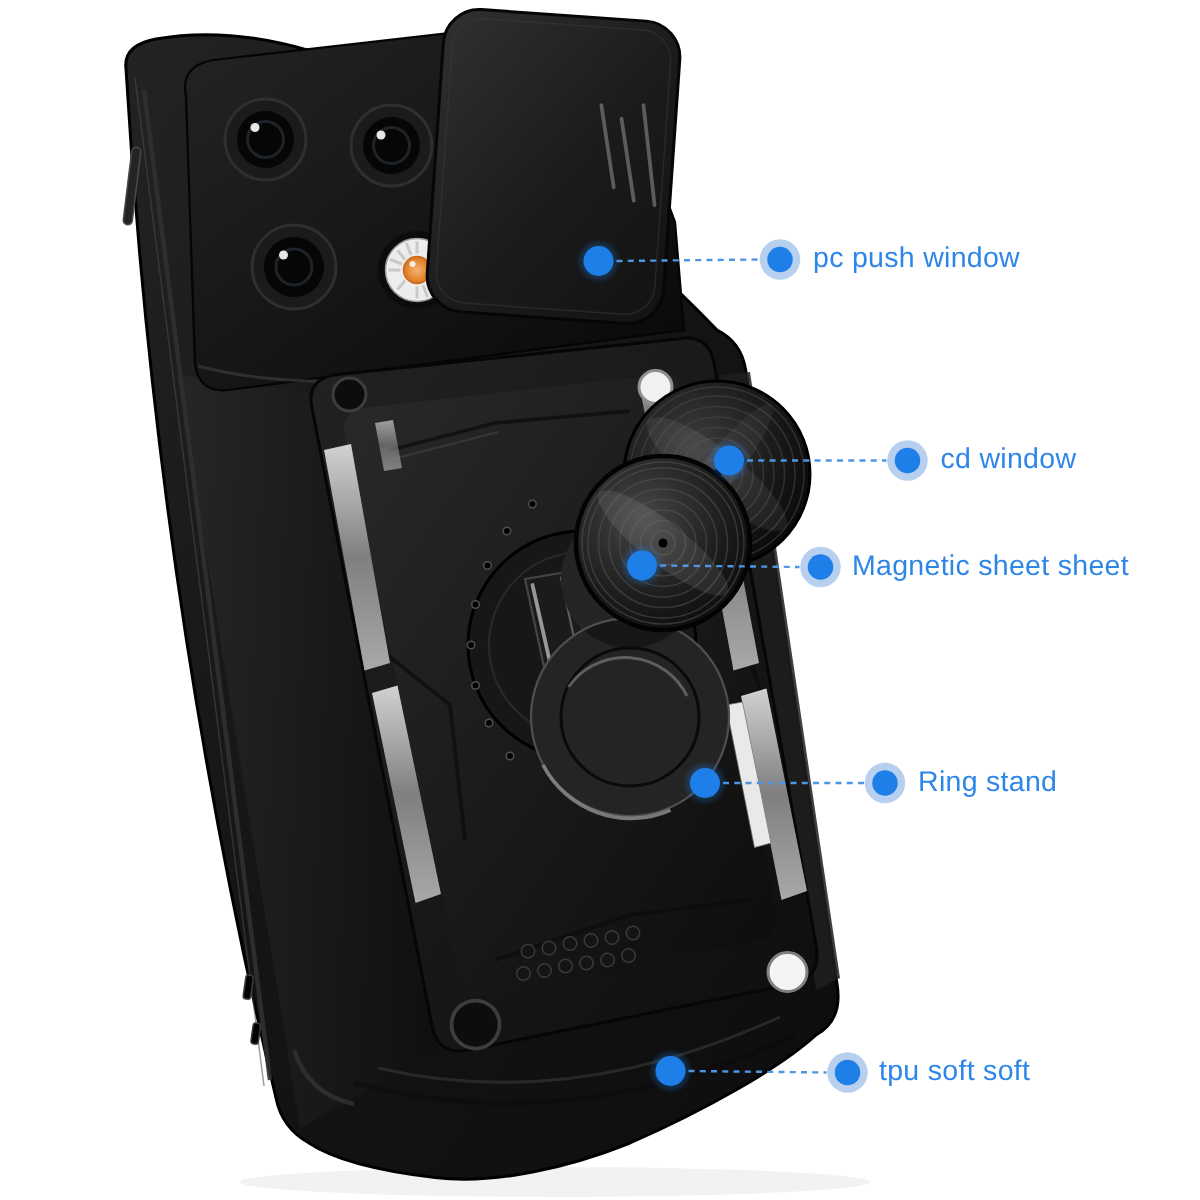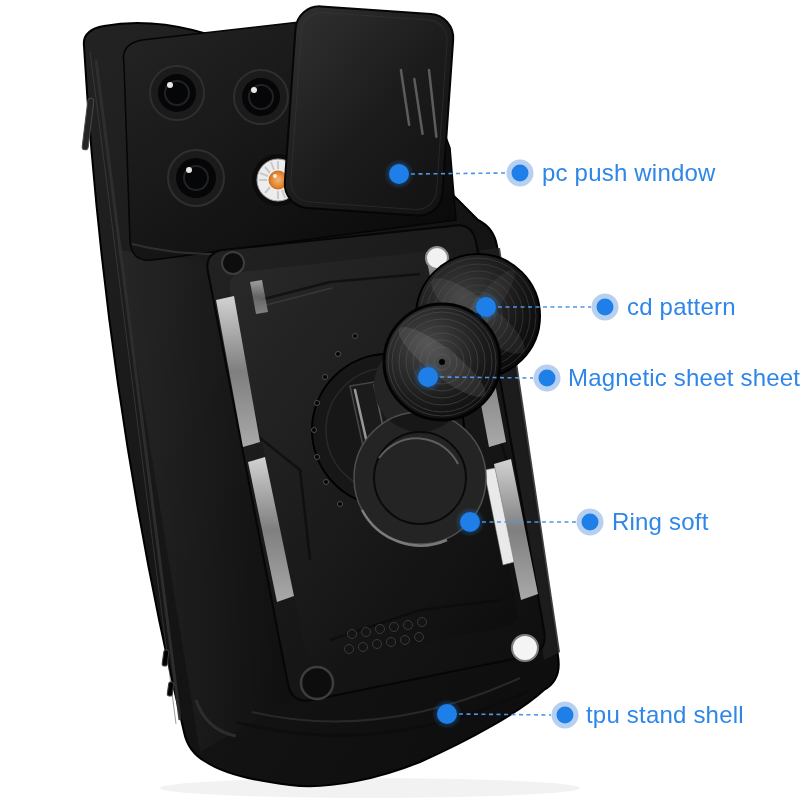--- a/index.html
+++ b/index.html
@@ -4,21 +4,21 @@
 <style>
   html,body{margin:0;padding:0;background:#ffffff;}
   .stage{
     position:relative;width:800px;height:800px;background:#ffffff;
     font-family:"Liberation Sans", sans-serif;overflow:hidden;
   }
   .stage svg{position:absolute;left:0;top:0;}
   .ann-label{
     position:absolute;
     color:var(--accent,#2E86E9);
-    font-size:24px;line-height:30px;white-space:nowrap;
+    font-size:19px;line-height:30px;white-space:nowrap;
     letter-spacing:0.2px;
   }
 </style>
 </head>
 <body>
 
 <div class="stage">
 
 <svg width="800" height="800" viewBox="0 0 800 800">
   <defs>
@@ -287,18 +287,18 @@
     <g>
       <circle cx="447" cy="714" r="15" fill="url(#dotGlow)"></circle>
           <circle cx="447" cy="714" r="10" fill="#1E7FE8"></circle>
       <circle cx="565" cy="715" r="13.5" fill="#A6C4EC" opacity="0.8"></circle>
           <circle cx="565" cy="715" r="8.5" fill="#1E7FE8"></circle>
     </g>
   </g>
 </svg>
 
 <span class="ann-label" style="left:542px;top:158px">pc push window</span>
-<span class="ann-label" style="left:627px;top:292px">cd pattern</span>
+<span class="ann-label" style="left:627px;top:292px">cd window</span>
 <span class="ann-label" style="left:568px;top:363px">Magnetic sheet sheet</span>
-<span class="ann-label" style="left:612px;top:507px">Ring soft</span>
-<span class="ann-label" style="left:586px;top:700px">tpu stand shell</span>
+<span class="ann-label" style="left:612px;top:507px">Ring stand</span>
+<span class="ann-label" style="left:586px;top:700px">tpu soft soft</span>
 
 </div>
 
 </body></html>

